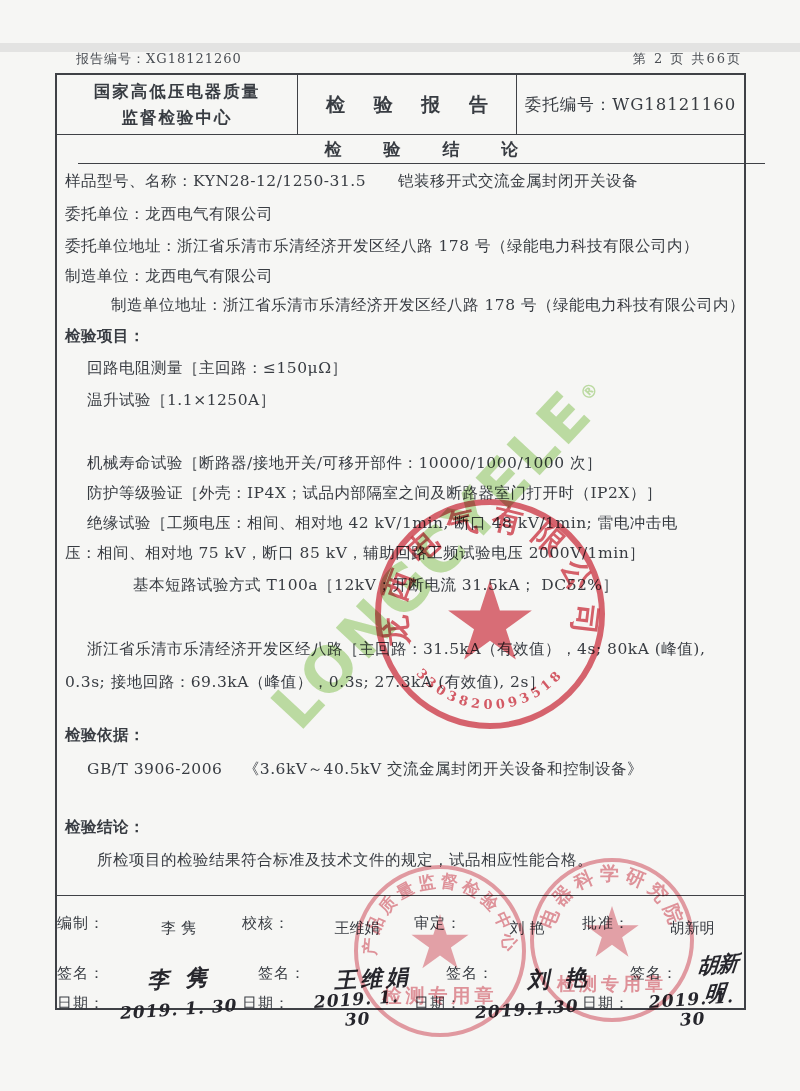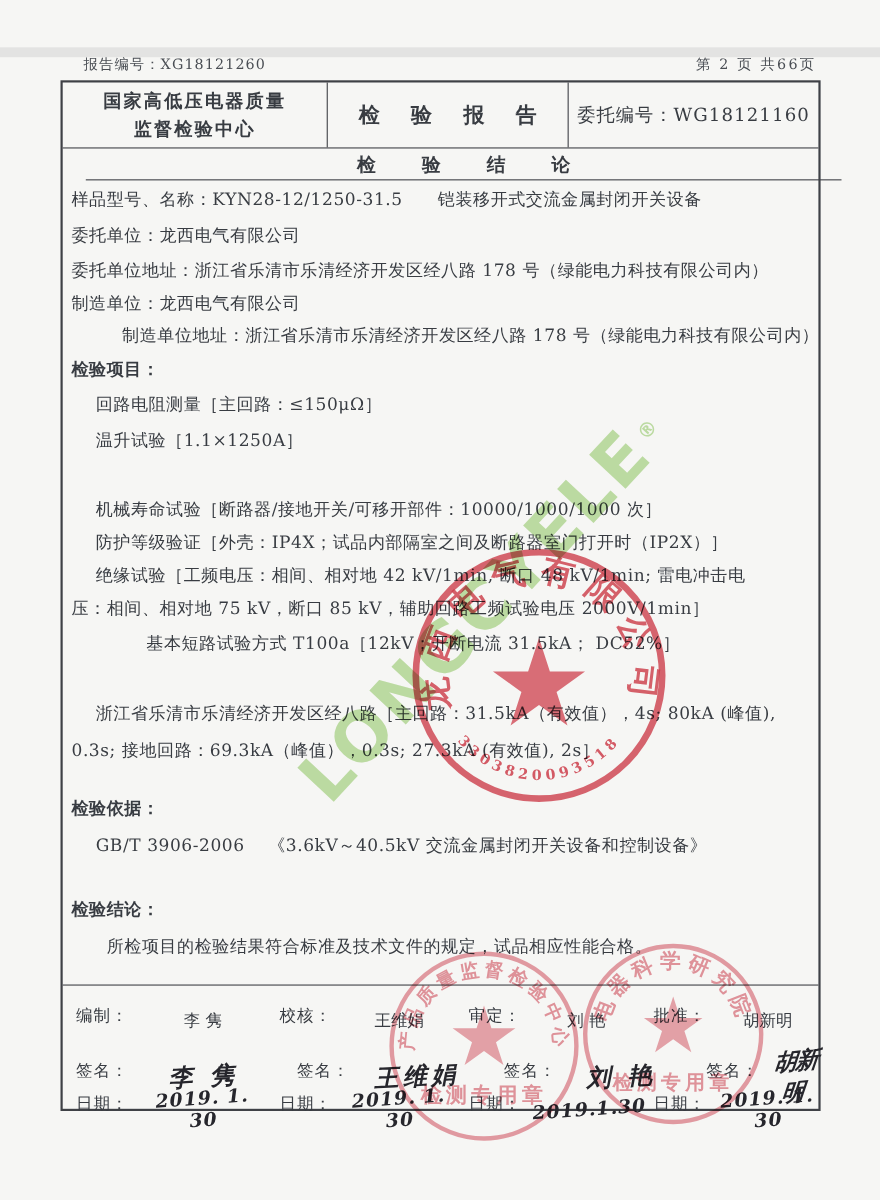--- a/index.html
+++ b/index.html
@@ -17,21 +17,21 @@
   .hdr-row1{position:absolute;left:0;top:0;width:100%;height:60px;display:flex;border-bottom:1.5px solid #3f4146;box-sizing:border-box;}
   .hdr-c1{width:241px;border-right:1.5px solid #3f4146;box-sizing:border-box;display:flex;flex-direction:column;justify-content:center;align-items:center;font-size:16.5px;font-weight:600;line-height:1.55;letter-spacing:2px;}
   .hdr-c2{width:219px;border-right:1.5px solid #3f4146;box-sizing:border-box;display:flex;justify-content:center;align-items:center;font-size:19px;font-weight:600;letter-spacing:11px;text-indent:11px;}
   .hdr-c3{flex:1;display:flex;justify-content:center;align-items:center;font-size:16.5px;letter-spacing:1px;}
   .hdr-row2{position:absolute;left:0;top:60px;width:100%;height:29px;border-bottom:1.5px solid #3f4146;box-sizing:border-box;display:flex;justify-content:center;align-items:center;font-size:17px;font-weight:600;letter-spacing:18px;text-indent:18px;margin-left:21px;}
   .body-line{position:absolute;font-size:15.5px;white-space:nowrap;letter-spacing:.5px;}
   .b-bold{font-weight:700;}
   .sig-block{position:absolute;left:0;top:820px;width:100%;height:115px;border-top:1.5px solid #3f4146;box-sizing:border-box;}
   .sig-row{position:absolute;left:0;width:100%;display:flex;font-size:15px;}
   .sig-cell{display:flex;align-items:center;box-sizing:border-box;}
-  .sig-label{width:58px;padding-left:12px;flex:none;letter-spacing:1px;}
+  .sig-label{width:58px;flex:none;letter-spacing:1px;}
   .sig-val{flex:1;text-align:center;margin-top:11px;}
   .g1{width:185px;} .g2{width:172px;} .g3{width:168px;} .g4{flex:1;}
   .hand{font-style:italic;color:#26262c;font-size:22px;letter-spacing:4px;transform:rotate(-3deg);display:inline-block;font-weight:600;}
   .hand-date{font-style:italic;color:#26262c;font-size:17px;letter-spacing:1px;transform:rotate(-4deg);display:inline-block;font-weight:600;}
   .hand-scrawl{font-style:italic;color:#26262c;font-size:21px;letter-spacing:-1px;transform:rotate(-6deg) skewX(-12deg);display:inline-block;font-weight:700;}
   .watermark{
     position:absolute;left:160px;top:515px;width:560px;height:70px;
     transform:rotate(-47deg);z-index:2;pointer-events:none;
     display:flex;justify-content:center;align-items:center;
     font-family:"DejaVu Sans","Liberation Sans",sans-serif;

